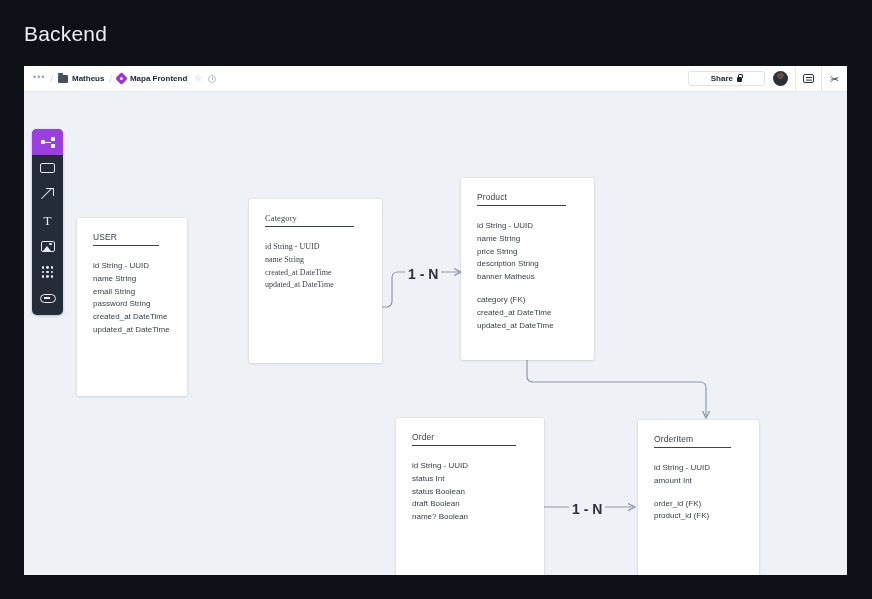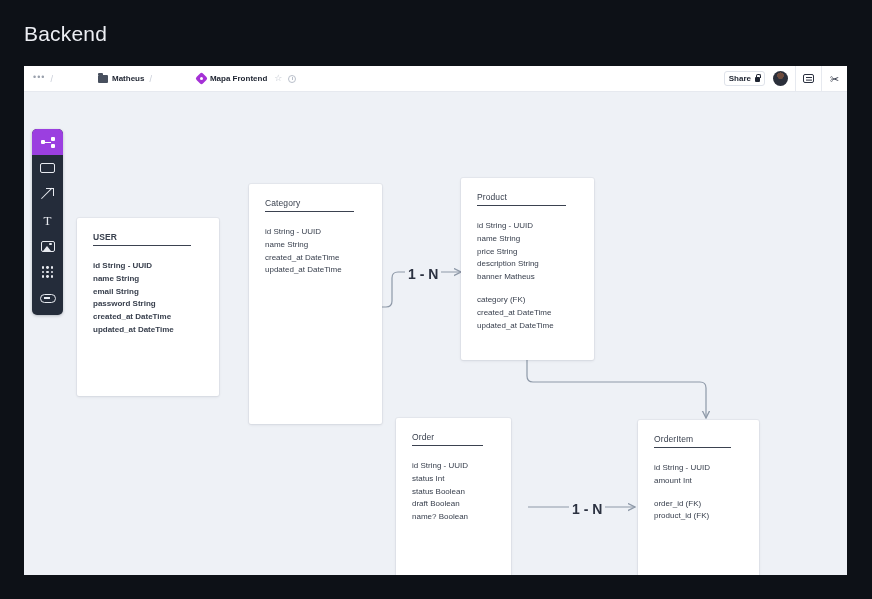--- a/index.html
+++ b/index.html
@@ -59,21 +59,20 @@
     font-size: 9px;
   }
   .tb-crumb {
     display: flex;
     align-items: center;
     gap: 4px;
     font-size: 8px;
     font-weight: bold;
     color: #1d2330;
     white-space: nowrap;
-    margin-left: 40px;
   }
   .ico-folder {
     width: 10px; height: 8px;
     background: #48505e;
     border-radius: 1px 1px 1px 1px;
     position: relative;
     flex: none;
   }
   .ico-folder::before {
     content: "";
@@ -131,21 +130,21 @@
     display: flex;
     align-items: center;
     padding: 0 8px;
   }
   .share-btn {
     display: flex;
     align-items: center;
     gap: 4px;
     border: 1px solid #dfe3ea;
     border-radius: 3px;
-    padding: 2px 4px;
+    padding: 2px 22px;
     background: #fff;
     font-size: 8px;
     font-weight: bold;
     color: #1d2330;
     cursor: pointer;
   }
   .ico-lock {
     width: 5px; height: 5px;
     background: #1d2330;
     border-radius: 1px;
@@ -410,34 +409,34 @@
             <i></i>
             <i></i>
             <i></i>
           </span>
       </div>
       <div class="tool">
         <span class="t-link"></span>
       </div>
     </div>
 
-    <div class="card" style="left:53px; top:126px; width:142px; height:178px;font-weight:bold;">
+    <div class="card" style="left:53px; top:126px; width:110px; height:178px;">
       <div class="card-title">USER</div>
       <div class="card-rule"></div>
       <div class="card-fields">
         <div class="field">id String - UUID</div>
         <div class="field">name String</div>
         <div class="field">email String</div>
         <div class="field">password String</div>
         <div class="field">created_at DateTime</div>
         <div class="field">updated_at DateTime</div>
       </div>
     </div>
 
-    <div class="card" style="left:225px; top:92px; width:133px; height:240px;">
+    <div class="card" style="left:225px; top:107px; width:133px; height:164px;font-family:Liberation Serif, serif;">
       <div class="card-title">Category</div>
       <div class="card-rule"></div>
       <div class="card-fields">
         <div class="field">id String - UUID</div>
         <div class="field">name String</div>
         <div class="field">created_at DateTime</div>
         <div class="field">updated_at DateTime</div>
       </div>
     </div>
 
@@ -450,21 +449,21 @@
         <div class="field">price String</div>
         <div class="field">description String</div>
         <div class="field">banner Matheus</div>
         <div class="field spacer"></div>
         <div class="field">category (FK)</div>
         <div class="field">created_at DateTime</div>
         <div class="field">updated_at DateTime</div>
       </div>
     </div>
 
-    <div class="card" style="left:372px; top:326px; width:115px; height:178px;">
+    <div class="card" style="left:372px; top:326px; width:148px; height:178px;">
       <div class="card-title">Order</div>
       <div class="card-rule"></div>
       <div class="card-fields">
         <div class="field">id String - UUID</div>
         <div class="field">status Int</div>
         <div class="field">status Boolean</div>
         <div class="field">draft Boolean</div>
         <div class="field">name? Boolean</div>
       </div>
     </div>

